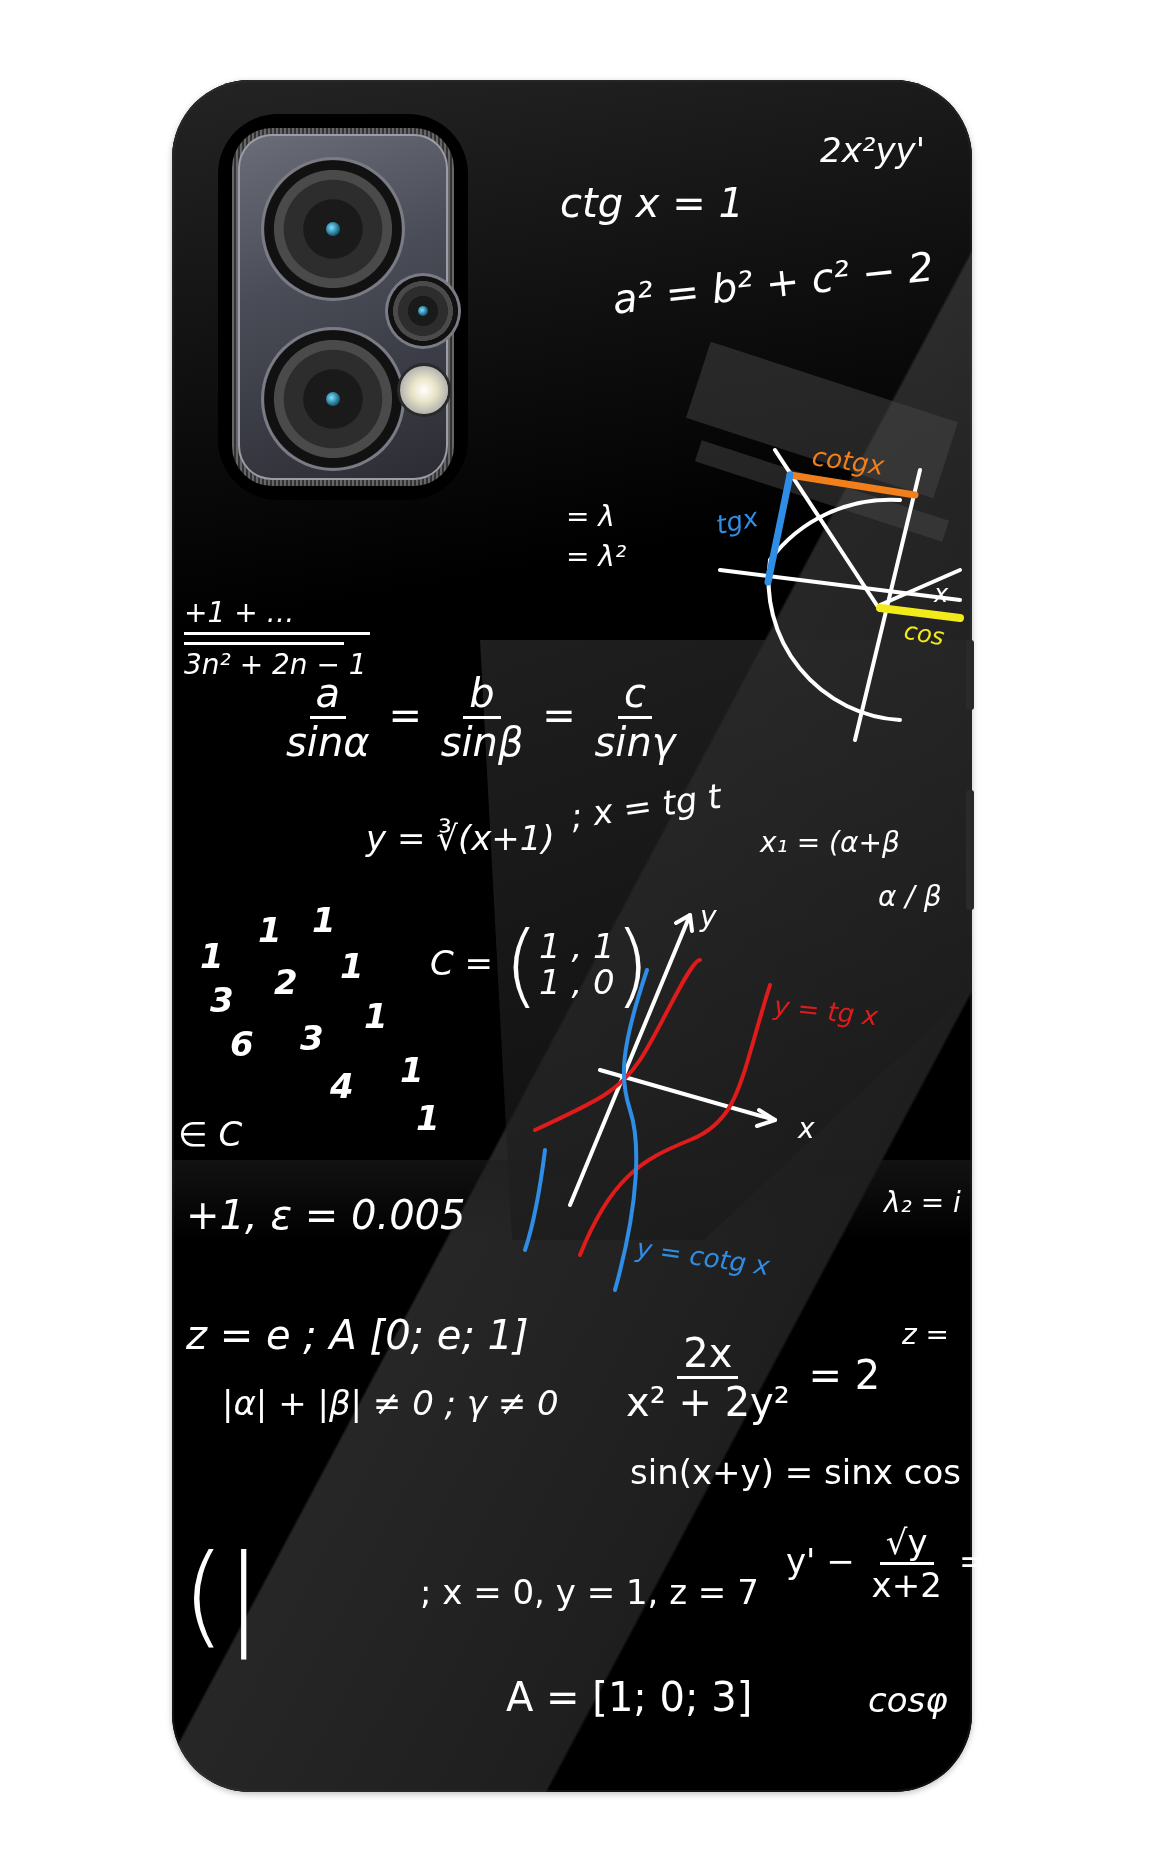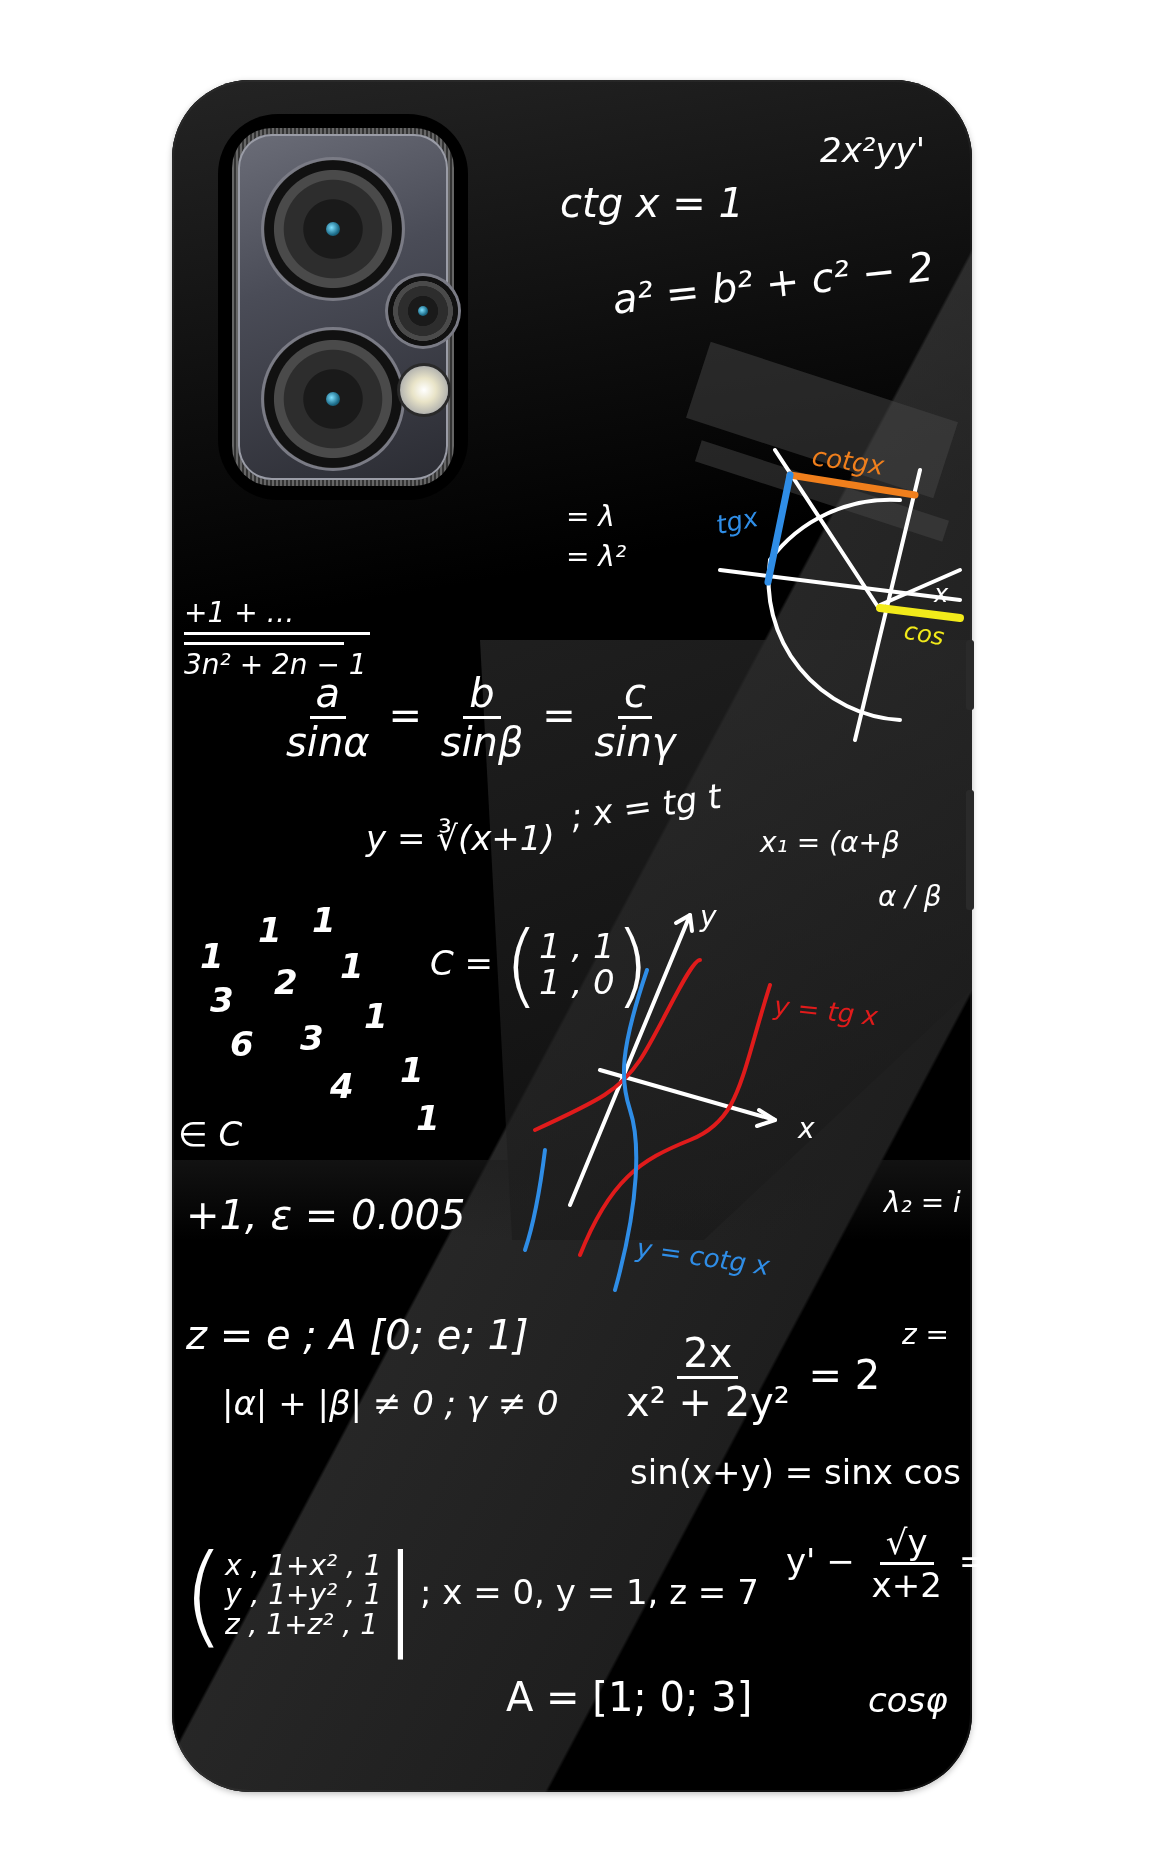--- a/index.html
+++ b/index.html
@@ -155,25 +155,20 @@
   <span class="frac">
       <span class="num">√y</span>
       <span class="den">x+2</span>
     </span>
   <span>=</span>
 </div>
 
 <div class="chalk sm" style="left:182px; top:1540px;">
   <span class="matrix">
       <span class="br" style="font-size:110px;">(</span>
-    <span class="rows">
-      <span>x , 1+x² , 1</span>
-      <span>y , 1+y² , 1</span>
-      <span>z , 1+z² , 1</span>
-    </span>
   <span class="br" style="font-size:110px;">|</span>
     </span>
 </div>
 <div class="chalk md" style="left:420px; top:1572px; font-style:normal;">; x = 0, y = 1, z = 7</div>
 <div class="chalk lg" style="left:506px; top:1674px; font-style:normal;">A = [1; 0; 3]</div>
 <div class="chalk md" style="left:868px; top:1680px;">cosφ</div>
 
 <svg class="over" width="1152" height="1872">
   <g fill="none" stroke="#fff" stroke-width="4" stroke-linecap="round">
     <path d="M 770 560 A 140 140 0 0 0 900 720"></path>

